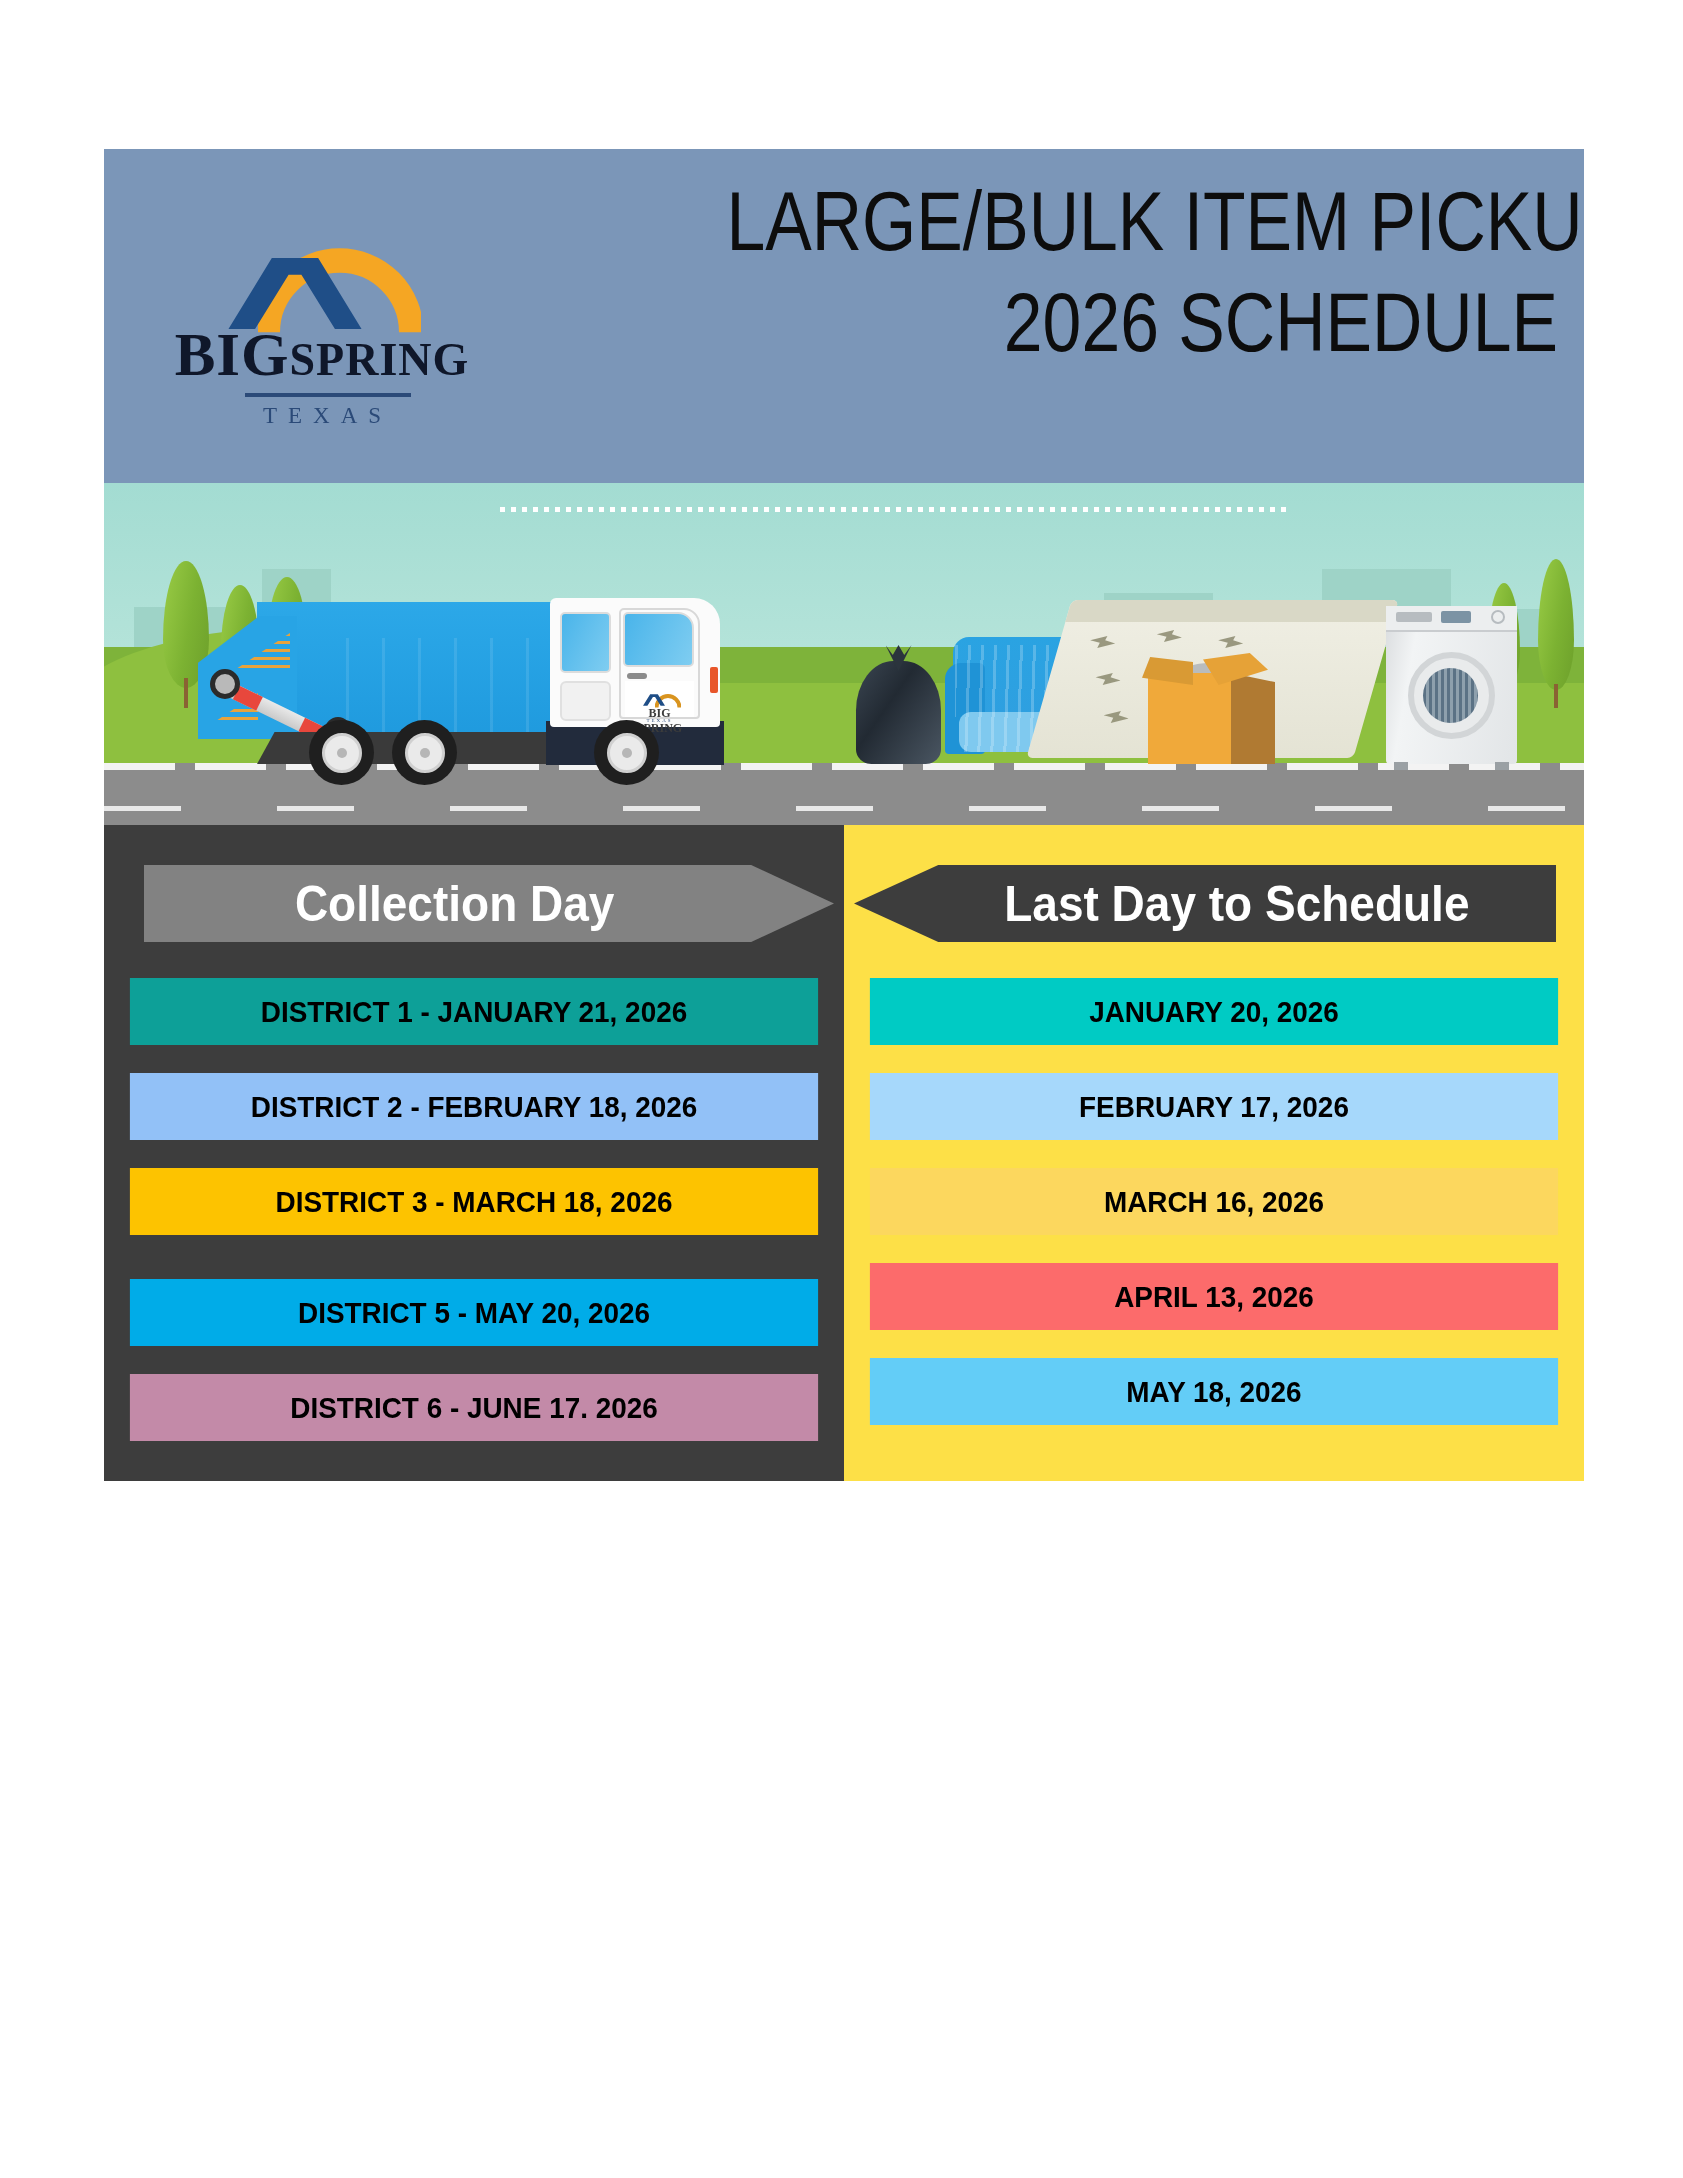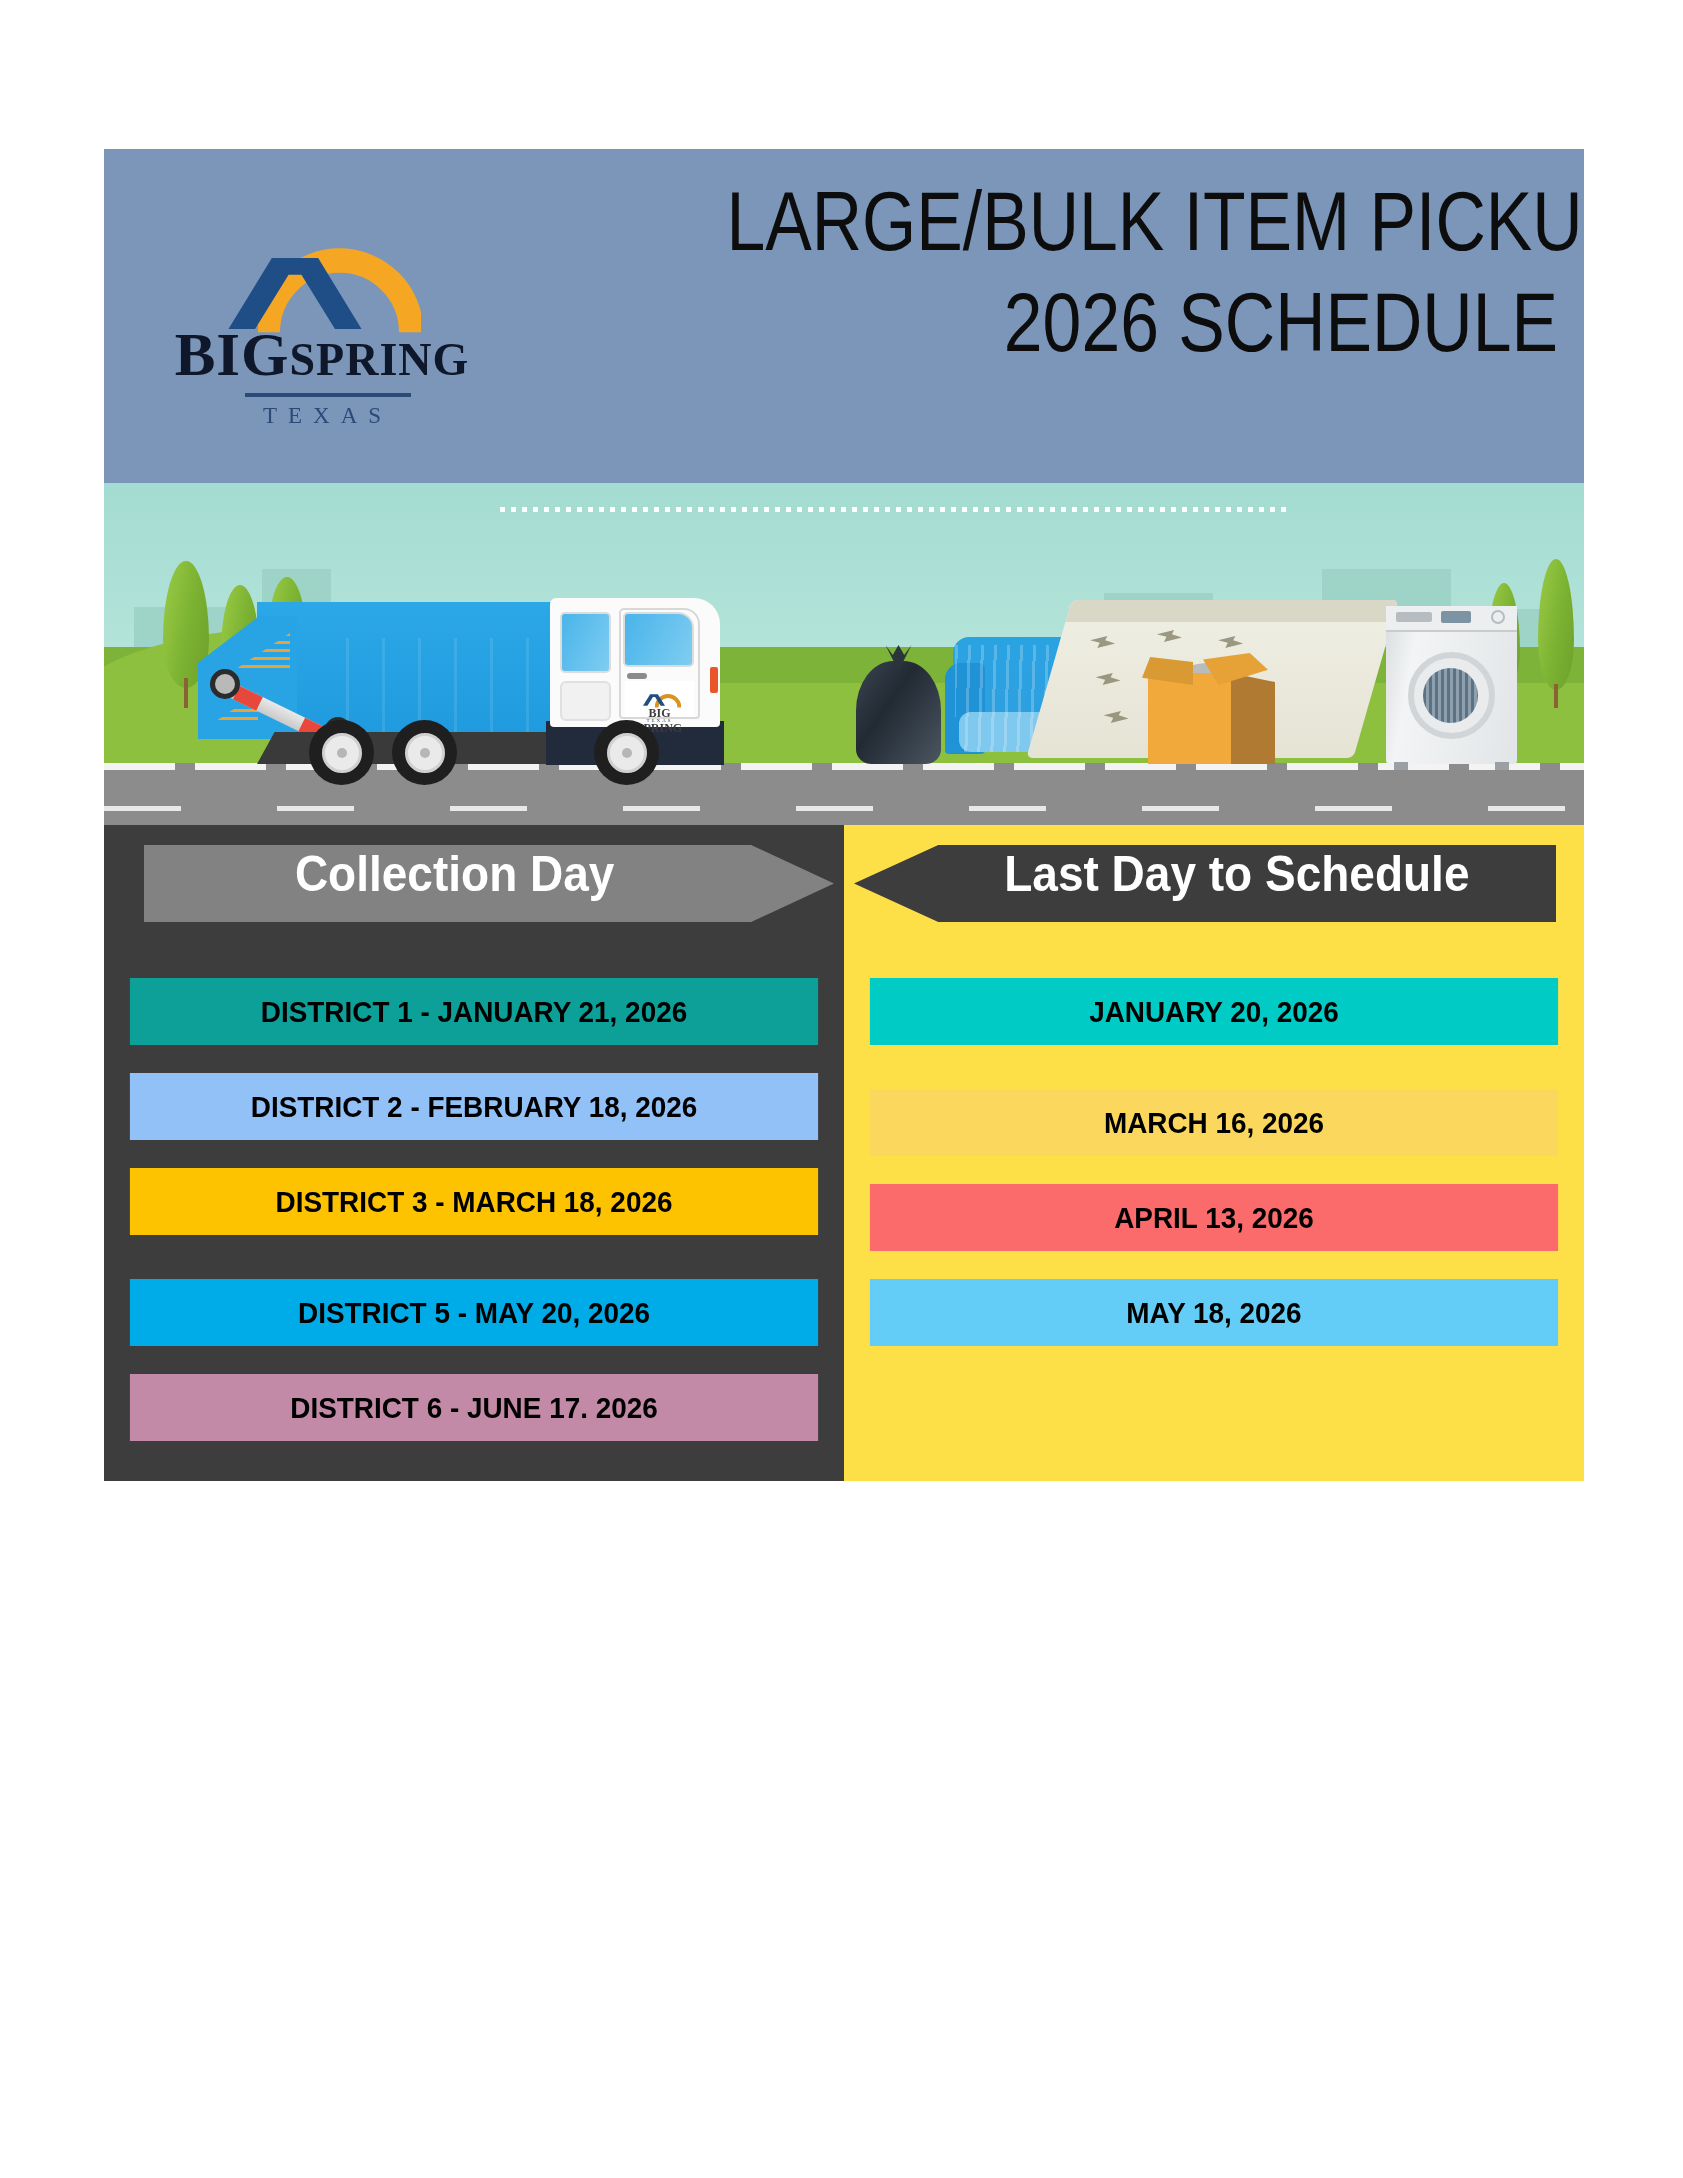--- a/index.html
+++ b/index.html
@@ -322,22 +322,22 @@
   .washer .foot { position: absolute; bottom: -6px; width: 14px; height: 8px; background: #9aa0a4; }
 
   
   .table-zone { position: relative; display: flex; }
   .col { position: relative; }
   .col.left { width: 50%; background: #3d3d3d; }
   .col.right { width: 50%; background: #fde047; }
 
   .banner-row { height: 147px; position: relative; }
   .arrow {
-    position: absolute; top: 20px; height: 77px;
-    display: flex; 
+    position: absolute; top: 40px; height: 77px;
+    display: flex; align-items: center;
   }
   .arrow span {
     font-family: "Liberation Sans Narrow", "Liberation Sans", sans-serif;
     font-weight: bold; color: #ffffff; font-size: 50px; white-space: nowrap;
     transform: scaleX(0.92); transform-origin: center;
   }
   .arrow.left-a {
     left: 40px; right: 10px; background: #828282;
     clip-path: polygon(0% 0%, 88% 0%, 100% 50%, 88% 100%, 0% 100%);
     justify-content: center; padding-right: 69px;
@@ -568,20 +568,23 @@
       <div class="banner-row">
         <div class="arrow right-a">
           <span>Last Day to Schedule</span>
         </div>
       </div>
 
       <div class="data-row">
         <div class="cell" style="background:#00cbc4">JANUARY 20, 2026</div>
       </div>
       <div class="gap"></div>
+      <div class="data-row">
+        <div class="cell" style="background:#a6d8fb">FEBRUARY 17, 2026</div>
+      </div>
       <div class="gap"></div>
       <div class="data-row">
         <div class="cell" style="background:#fcd75e">MARCH 16, 2026</div>
       </div>
       <div class="gap"></div>
       <div class="data-row">
         <div class="cell" style="background:#fc6b6b">APRIL 13, 2026</div>
       </div>
       <div class="gap"></div>
       <div class="data-row">

